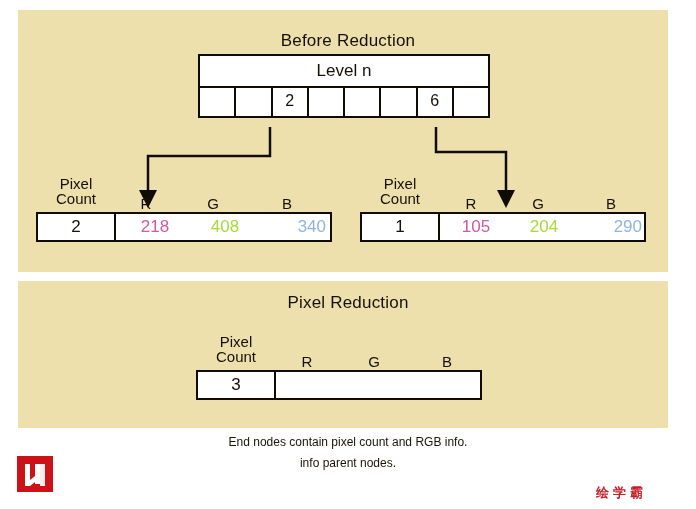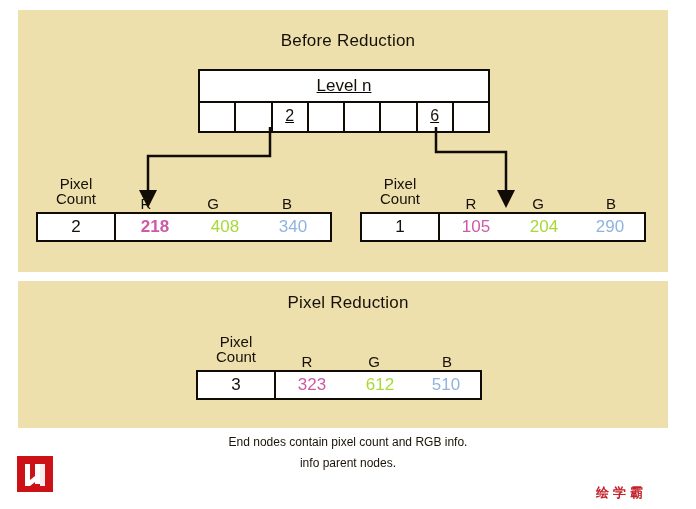--- a/index.html
+++ b/index.html
@@ -33,26 +33,25 @@
     color: #161008;
     letter-spacing: 0.2px;
   }
   #title-before { top: 31px; }
   #title-after  { top: 293px; }
 
   
   #level-table {
     position: absolute;
     left: 198px;
-    top: 69px;
+    top: 54px;
     width: 292px;
     border: 2px solid #100c05;
     box-sizing: border-box;
     background: #b91c1c;
-    text-decoration: underline;
   }
   #level-header {
     height: 30px;
     line-height: 30px;
     text-align: center;
     font-size: 17px;
     color: #161008;
     border-bottom: 2px solid #100c05;
     background: #ffffff;
   }
@@ -127,21 +126,21 @@
     align-items: center;
   }
   .val {
     position: relative;
     text-align: center;
     font-size: 17px;
     line-height: 26px;
   }
   .val-r { color: #cf59a5; }
   .val-g { color: #a8d938; }
-  .val-b { color: #8fb4de; }
+  .val-b { color: #8fb4de; text-align: right; }
 
   
   #caption {
     position: absolute;
     left: 0;
     top: 432px;
     width: 696px;
     text-align: center;
     font-size: 12px;
     line-height: 21px;
@@ -211,21 +210,21 @@
         <span>Pixel</span>
         <span>Count</span>
       </div>
       <div class="lbl lbl-chan" style="left:95px;">R</div>
       <div class="lbl lbl-chan" style="left:162px;">G</div>
       <div class="lbl lbl-chan" style="left:236px;">B</div>
     </div>
     <div class="node-box">
       <div class="cell-count">2</div>
       <div class="cell-rgb">
-        <div class="val val-r" style="width:66px;margin-left:6px;font-weight:bold;">218</div>
+        <div class="val val-r" style="width:66px;margin-left:6px;">218</div>
         <div class="val val-g" style="width:66px;margin-left:4px;">408</div>
         <div class="val val-b" style="width:66px;margin-left:2px;">340</div>
       </div>
     </div>
   </div>
 
   <div class="node-group" id="node-right">
     <div class="node-labels">
       <div class="lbl lbl-pixelcount" style="left:0px;">
         <span>Pixel</span>
@@ -254,25 +253,20 @@
       <div class="lbl lbl-pixelcount" style="left:0px;">
         <span>Pixel</span>
         <span>Count</span>
       </div>
       <div class="lbl lbl-chan" style="left:96px;">R</div>
       <div class="lbl lbl-chan" style="left:163px;">G</div>
       <div class="lbl lbl-chan" style="left:236px;">B</div>
     </div>
     <div class="node-box">
       <div class="cell-count">3</div>
-      <div class="cell-rgb">
-        <div class="val val-r" style="width:64px;margin-left:4px;">323</div>
-        <div class="val val-g" style="width:64px;margin-left:4px;">612</div>
-        <div class="val val-b" style="width:64px;margin-left:2px;">510</div>
-      </div>
     </div>
   </div>
 
   <div id="caption">
     <span class="cap-line">End nodes contain pixel count and RGB info.</span>
     <span class="cap-line">info parent nodes.</span>
   </div>
 
   <div id="logo">
     <svg width="36" height="36" viewBox="0 0 36 36">

